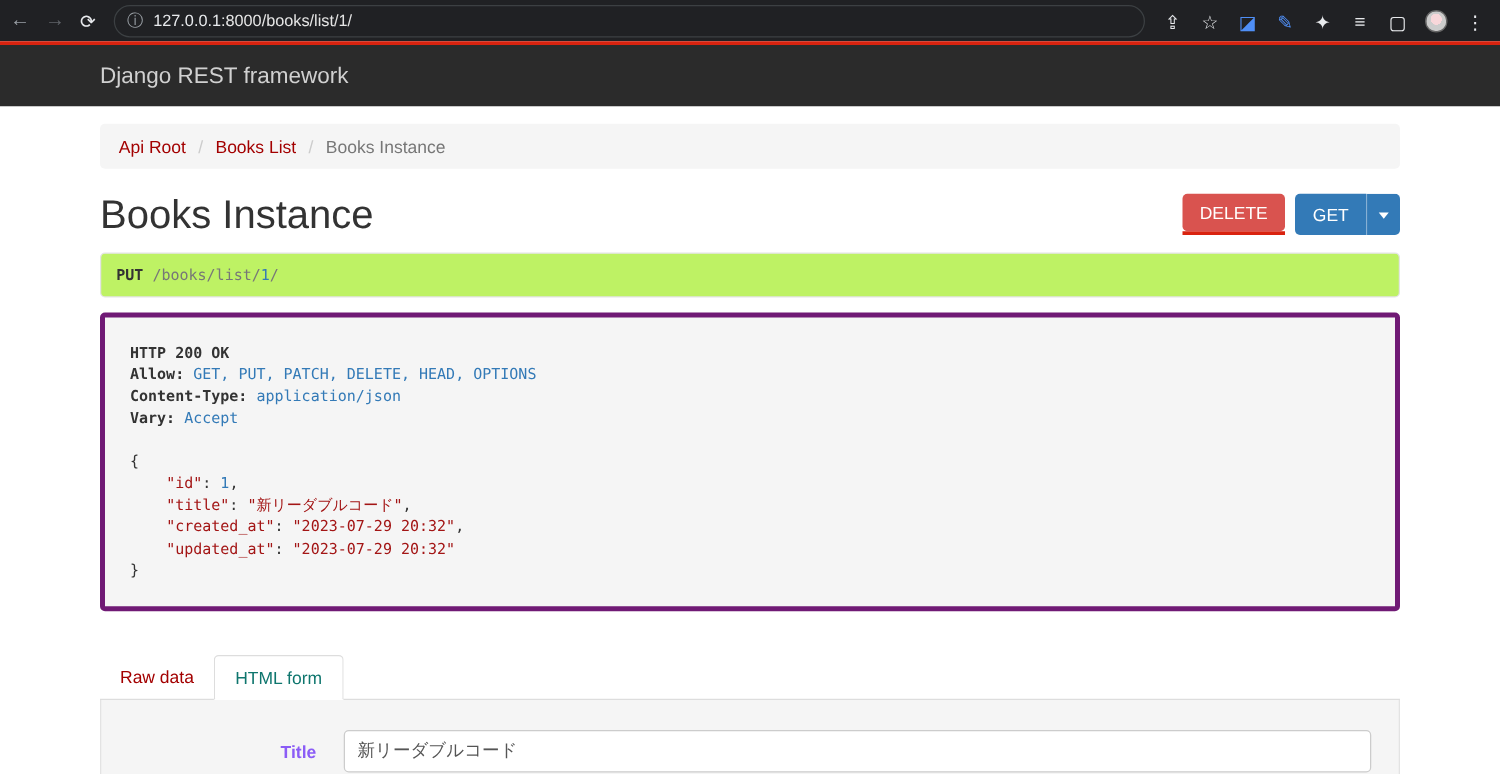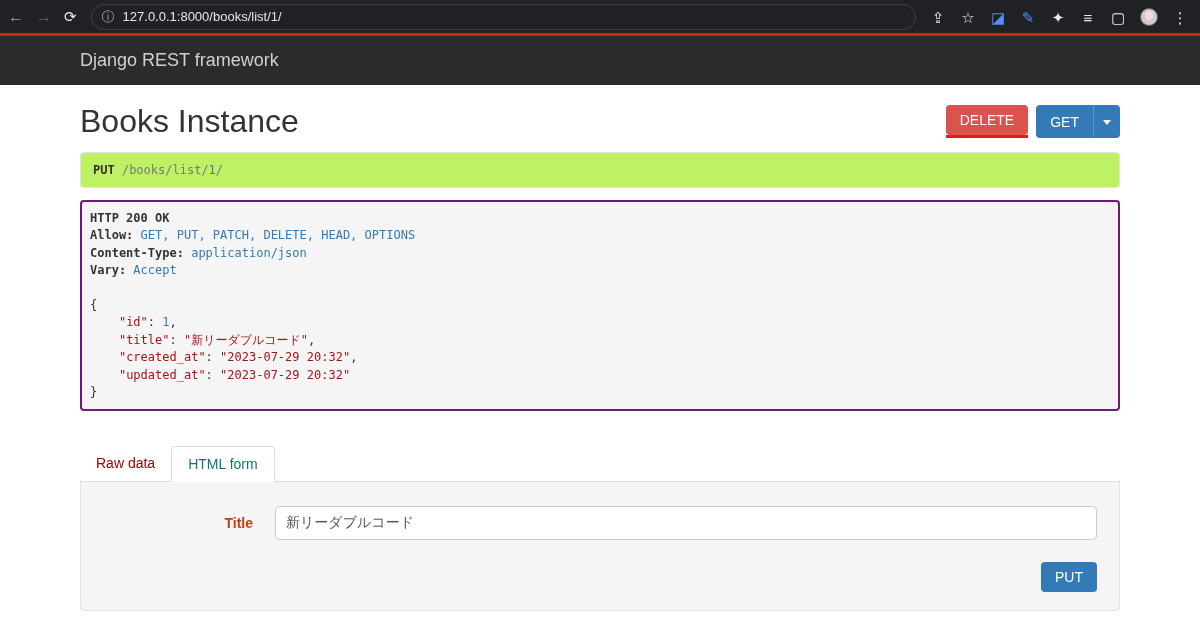--- a/index.html
+++ b/index.html
@@ -99,24 +99,24 @@
       font-size: 12px;
       color: #333;
     }
     .request-info b { font-weight: bold; }
     .request-info .path { color: #777; }
     .request-info .path .num { color: #337ab7; }
 
     
     .response {
       background: #f5f5f5;
-      border: 2px solid #701a75;
+      border: 4px solid #701a75;
       border-radius: 4px;
       margin-top: 12px;
-      padding: 8px;
+      padding: 20px;
       font-family: Menlo, Monaco, Consolas, monospace;
       font-size: 12px;
       white-space: pre;
       color: #333;
       line-height: 1.45;
     }
     .tok-meta { color: #333; font-weight: bold; }
     .tok-blue { color: #337ab7; }
     .tok-key { color: #a31515; }
     .tok-str { color: #a31515; }
@@ -147,21 +147,21 @@
 
     
     .form-panel {
       background: #f5f5f5;
       border: 1px solid #e3e3e3;
       border-top: none;
       border-radius: 0 0 4px 4px;
       padding: 24px 22px 18px;
     }
     .form-row { display: flex; align-items: center; gap: 22px; }
-    .form-label { width: 150px; text-align: right; font-weight: bold; font-size: 14px; color: #c2410c; }
+    .form-label { width: 150px; text-align: right; font-weight: bold; font-size: 14px; color: #8b5cf6; }
     .form-input {
       flex: 1;
       height: 34px;
       border: 1px solid #ccc;
       border-radius: 4px;
       padding: 0 10px;
       font-size: 14px;
       color: #555;
       background: #fff;
     }
@@ -196,20 +196,27 @@
 <div class="red-bar"></div>
 
 <div class="brand-bar">
   <div class="container">
     <span>Django REST framework</span>
   </div>
 </div>
 
 <div class="container">
 
+  <div class="breadcrumb">
+    <a href="#">Api Root</a>
+    <span class="sep">/</span>
+    <a href="#">Books List</a>
+    <span class="sep">/</span>
+    <span>Books Instance</span>
+  </div>
 
   <div class="heading-row">
     <h1>Books Instance</h1>
     <div class="btn-group">
       <span class="btn-danger-wrap">
         <button class="btn btn-danger">DELETE</button>
       </span>
       <span class="btn-split">
         <button class="btn btn-primary">GET</button>
         <button class="btn btn-primary caret-btn"><span class="caret-down"></span></button>

